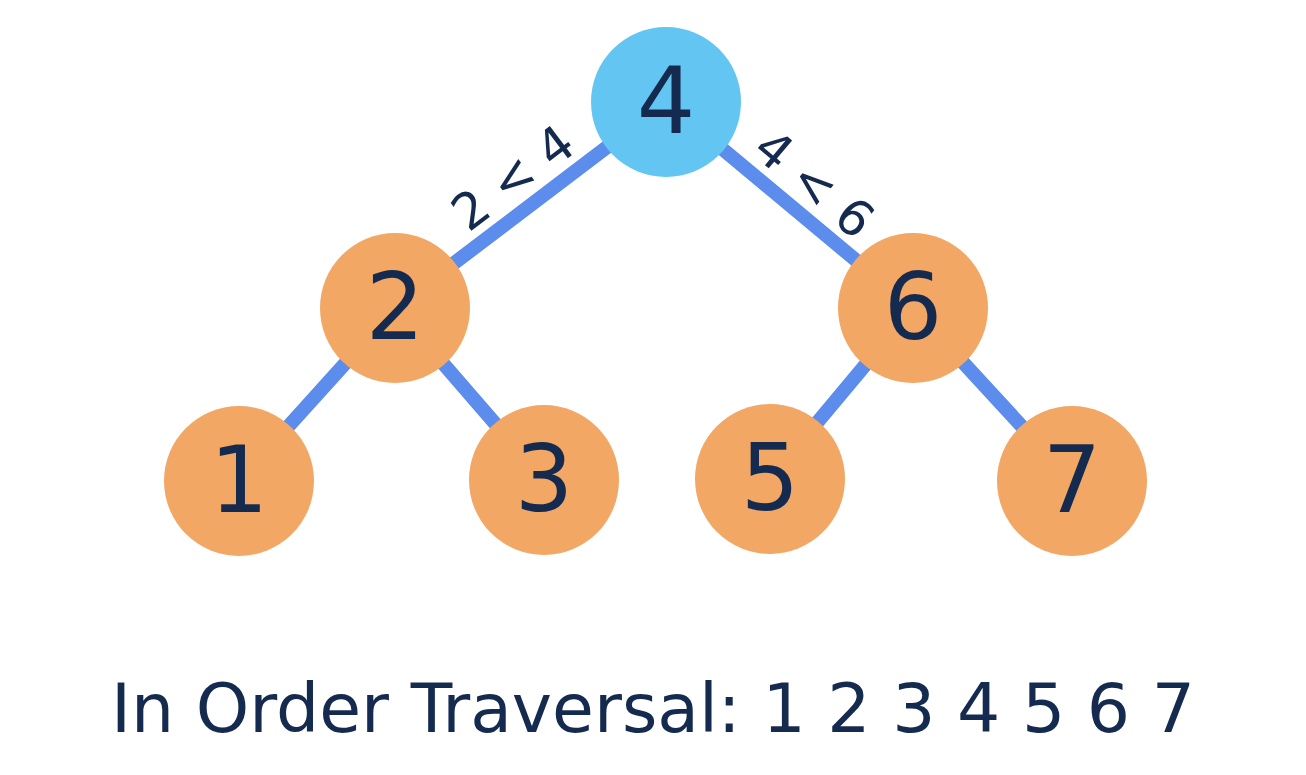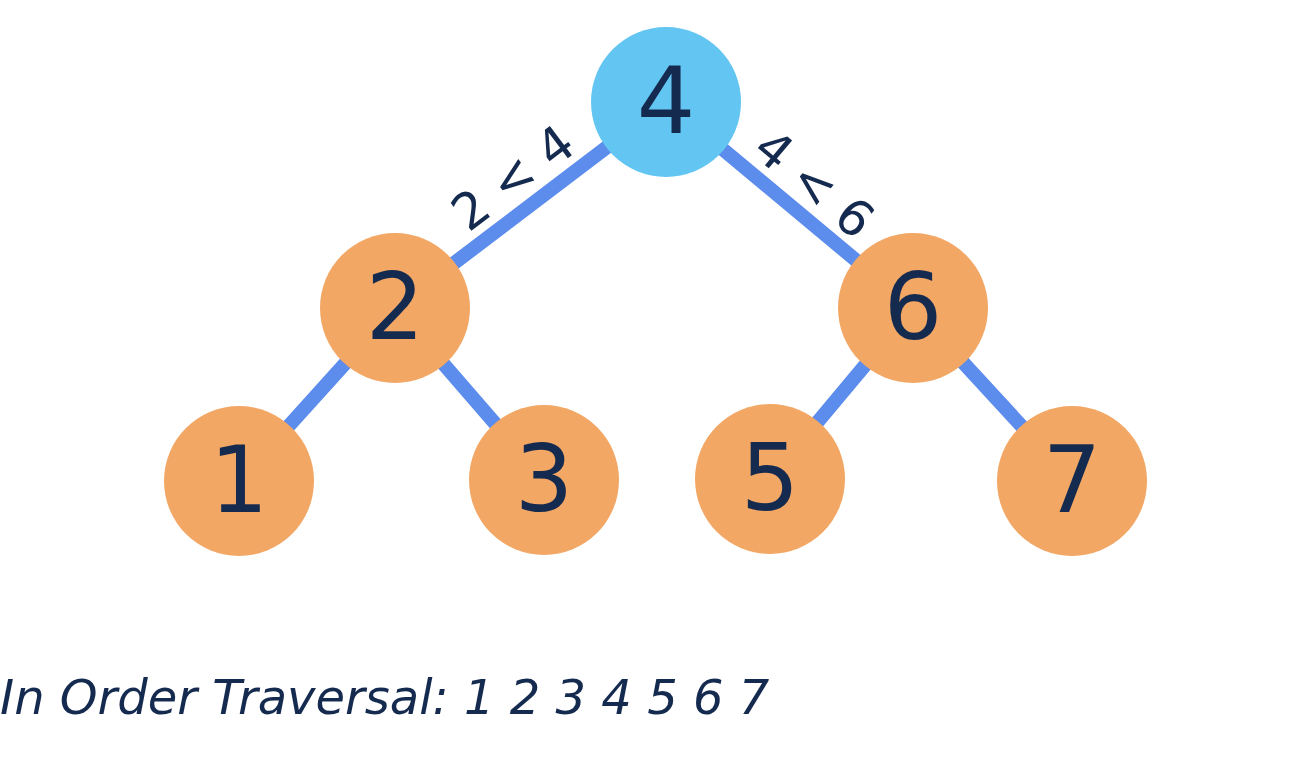--- a/index.html
+++ b/index.html
@@ -44,25 +44,25 @@
     font-size: 50px;
     line-height: 1;
     white-space: nowrap;
     transform: translate(-50%, -50%) rotate(var(--rot));
   }
   .caption {
     position: absolute;
     left: 0;
     right: 0;
     top: 669px;
+    text-align: center;
     color: #152a4f;
-    font-size: 48px;
+    font-size: 68px;
     line-height: 1.17;
     white-space: nowrap;
-    font-style: italic;
   }
 </style>
 </head>
 <body>
 
 <div class="stage">
 
   <div class="edge" style="left:395px; top:301px; width:340px; transform:rotate(-37.2deg);"></div>
   <div class="edge" style="left:666px; top:95px; width:322px; transform:rotate(39.8deg);"></div>
   <div class="edge" style="left:239px; top:474px; width:233px; transform:rotate(-47.9deg);"></div>

